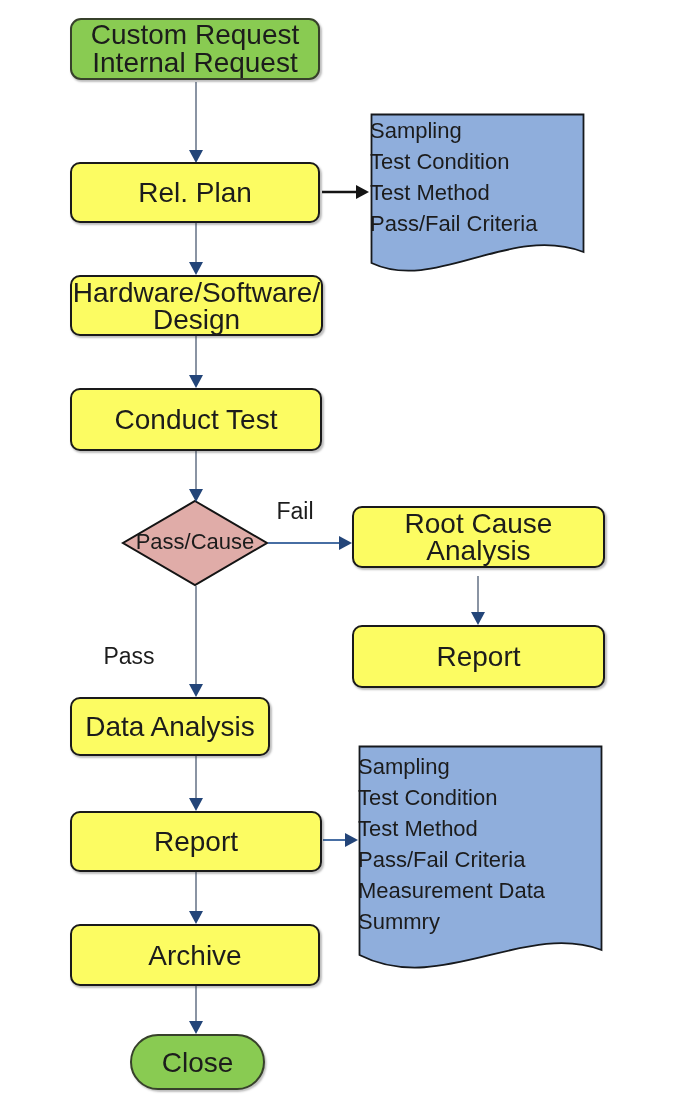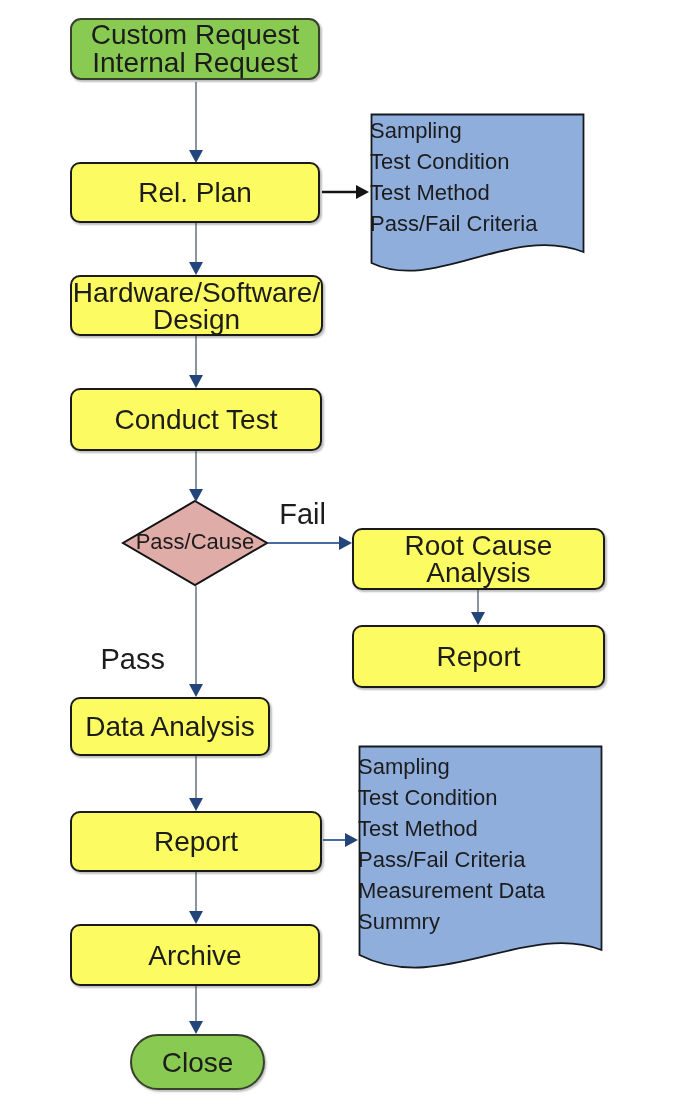--- a/index.html
+++ b/index.html
@@ -32,22 +32,22 @@
   .pill   { border-radius: 28px; }
   .doc-text {
     position: absolute;
     text-align: left;
     font-size: 22px;
     line-height: 31px;
     white-space: pre-line;
   }
   .free-label {
     position: absolute;
-    font-size: 29px;
-    text-align: right;
+    font-size: 23px;
+    text-align: center;
   }
   .diamond-label {
     position: absolute;
     left: 121px; top: 529px; width: 148px;
     text-align: center;
     font-size: 22px;
   }
 </style>
 </head>
 <body>
@@ -99,21 +99,21 @@
 
   <div class="node yellow" style="left:70px; top:162px; width:250px; height:61px;">Rel. Plan</div>
 
   <div class="node yellow" style="left:70px; top:275px; width:253px; height:61px;">Hardware/Software/
 Design</div>
 
   <div class="node yellow" style="left:70px; top:388px; width:252px; height:63px;">Conduct Test</div>
 
   <div class="diamond-label">Pass/Cause</div>
 
-  <div class="node yellow" style="left:352px; top:528px; width:253px; height:62px;">Root Cause Analysis</div>
+  <div class="node yellow" style="left:352px; top:506px; width:253px; height:62px;">Root Cause Analysis</div>
 
   <div class="node yellow" style="left:352px; top:625px; width:253px; height:63px;">Report</div>
 
   <div class="node yellow" style="left:70px; top:697px; width:200px; height:59px;">Data Analysis</div>
 
   <div class="node yellow" style="left:70px; top:811px; width:252px; height:61px;">Report</div>
 
   <div class="node yellow" style="left:70px; top:924px; width:250px; height:62px;">Archive</div>
 
   <div class="node green pill" style="left:130px; top:1034px; width:135px; height:56px;">Close</div>

